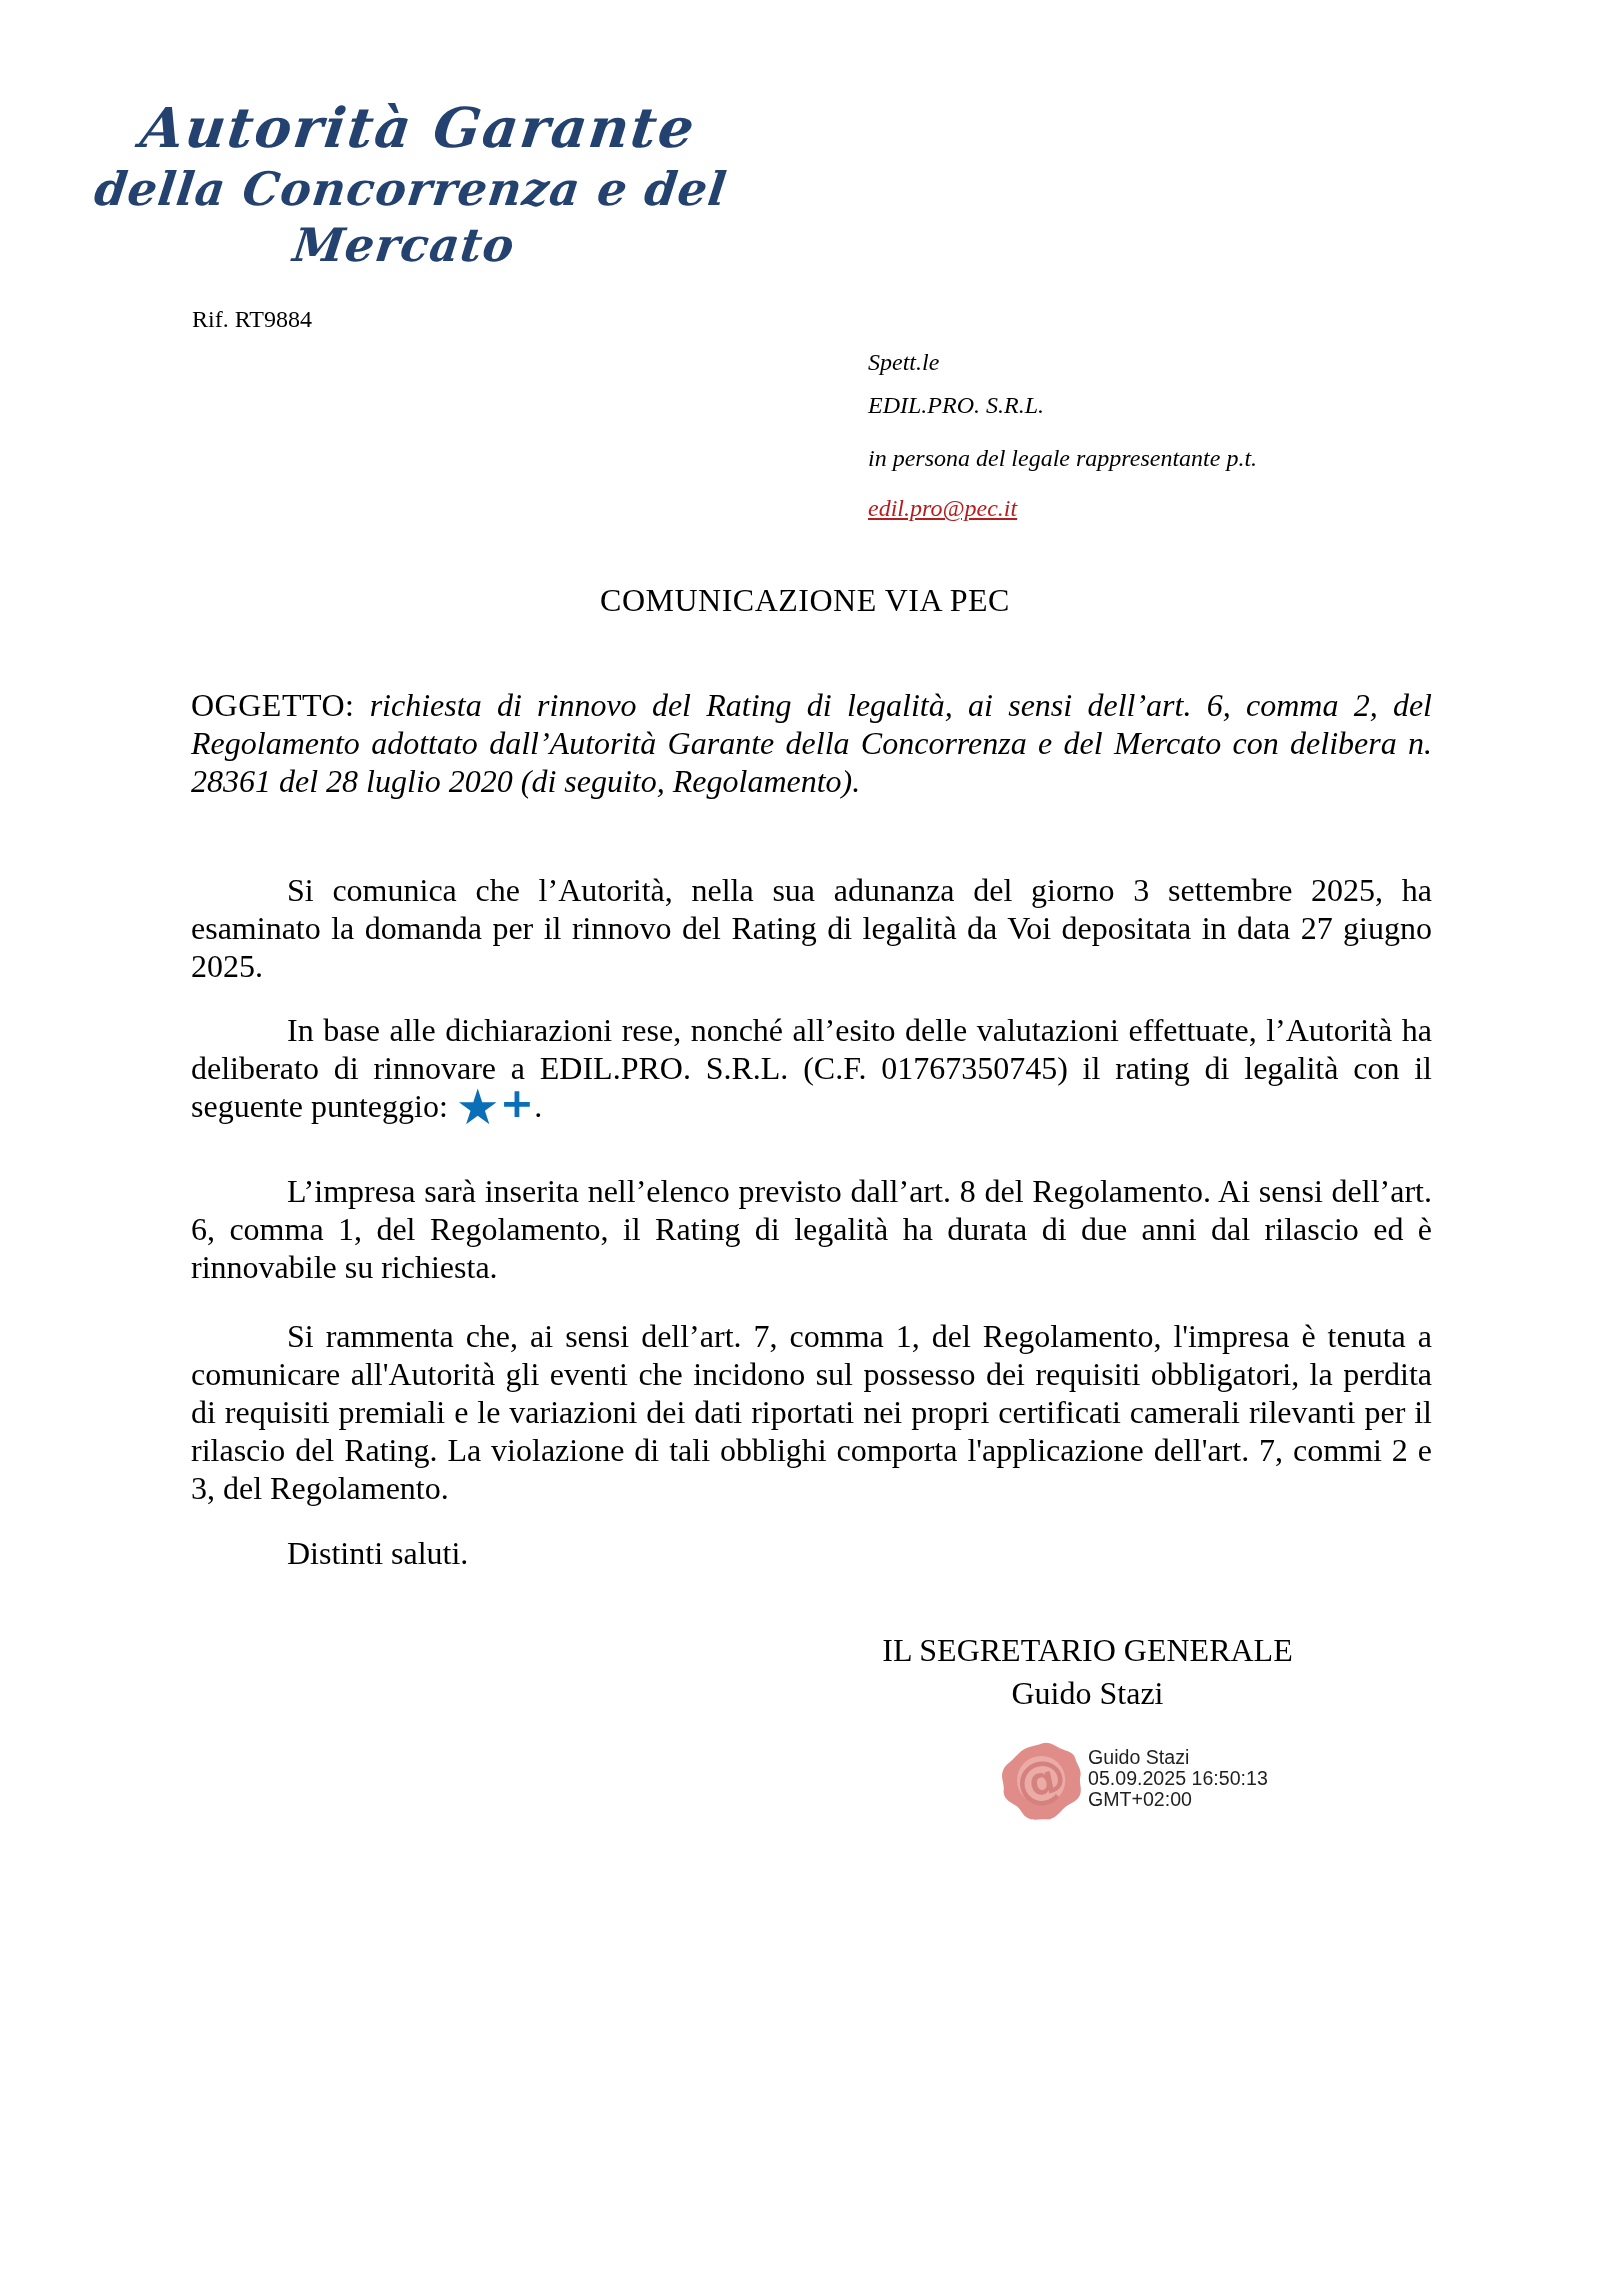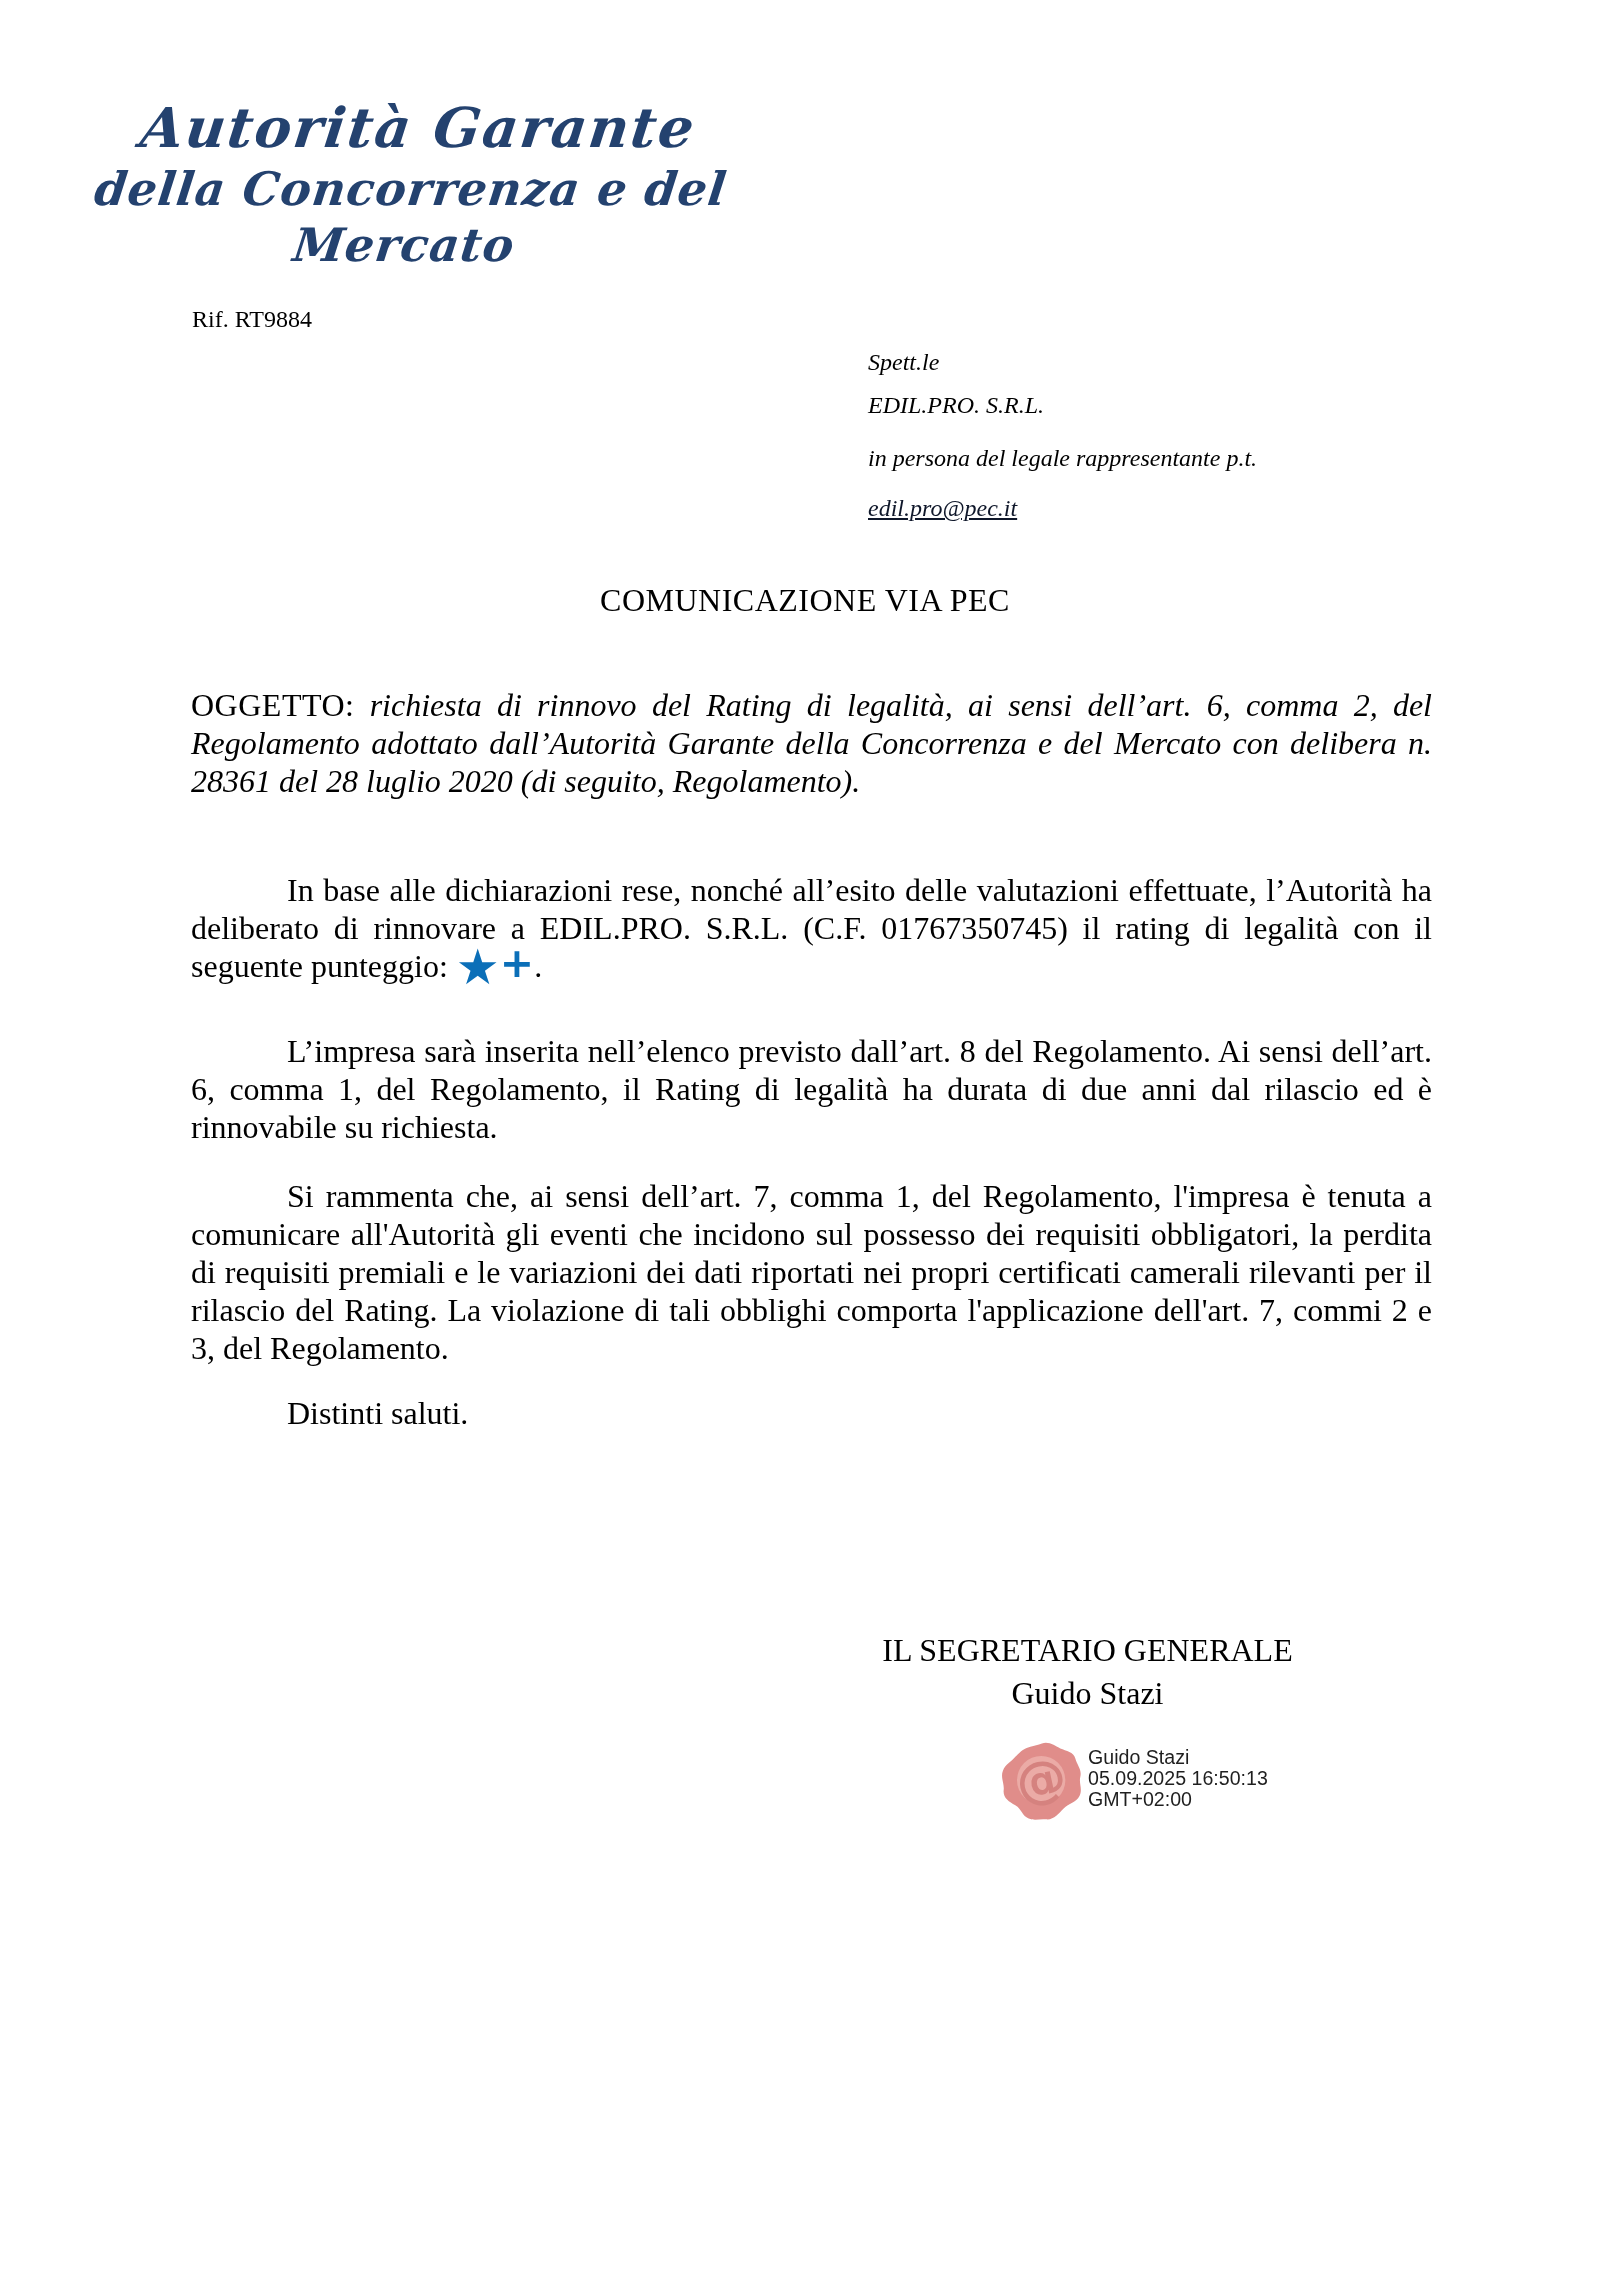--- a/index.html
+++ b/index.html
@@ -43,21 +43,21 @@
     position:absolute;
     left:868px; top:343px;
     font-size:24px;
     font-style:italic;
     line-height:39px;
   }
   .recipient .line2 { margin-top:3.9px; }
   .recipient .line3 { margin-top:13.7px; }
   .recipient .line4 { margin-top:11.8px; }
   .email-link {
-    color:#0f172a;
+    color:#b91c1c;
     text-decoration:underline;
     cursor:pointer;
   }
 
   
   .doc-title {
     position:absolute;
     left:0; right:11px; top:582px;
     text-align:center;
     font-size:32px;
@@ -147,20 +147,21 @@
       <a class="email-link">edil.pro@pec.it</a>
     </div>
   </div>
 
   <div class="doc-title">COMUNICAZIONE VIA PEC</div>
 
   <div class="body-text">
 
     <p class="subject"><span class="subject-label">OGGETTO:</span><span> </span><span class="subject-text">richiesta di rinnovo del Rating di legalità, ai sensi dell’art. 6, comma 2, del Regolamento adottato dall’Autorità Garante della Concorrenza e del Mercato con delibera n. 28361 del 28 luglio 2020 (di seguito, Regolamento).</span></p>
 
+    <p class="para p1">Si comunica che l’Autorità, nella sua adunanza del giorno 3 settembre 2025, ha esaminato la domanda per il rinnovo del Rating di legalità da Voi depositata in data 27 giugno 2025.</p>
 
     <p class="para p2"><span>In base alle dichiarazioni rese, nonché all’esito delle valutazioni effettuate, l’Autorità ha deliberato di rinnovare a EDIL.PRO. S.R.L. (C.F. 01767350745) il rating di legalità con il seguente punteggio: </span><span class="rating-star">★</span><span class="rating-plus">+</span><span class="rating-period">.</span></p>
 
     <p class="para p3">L’impresa sarà inserita nell’elenco previsto dall’art. 8 del Regolamento. Ai sensi dell’art. 6, comma 1, del Regolamento, il Rating di legalità ha durata di due anni dal rilascio ed è rinnovabile su richiesta.</p>
 
     <p class="para p4">Si rammenta che, ai sensi dell’art. 7, comma 1, del Regolamento, l'impresa è tenuta a comunicare all'Autorità gli eventi che incidono sul possesso dei requisiti obbligatori, la perdita di requisiti premiali e le variazioni dei dati riportati nei propri certificati camerali rilevanti per il rilascio del Rating. La violazione di tali obblighi comporta l'applicazione dell'art. 7, commi 2 e 3, del Regolamento.</p>
 
     <p class="closing">Distinti saluti.</p>
   </div>
 

